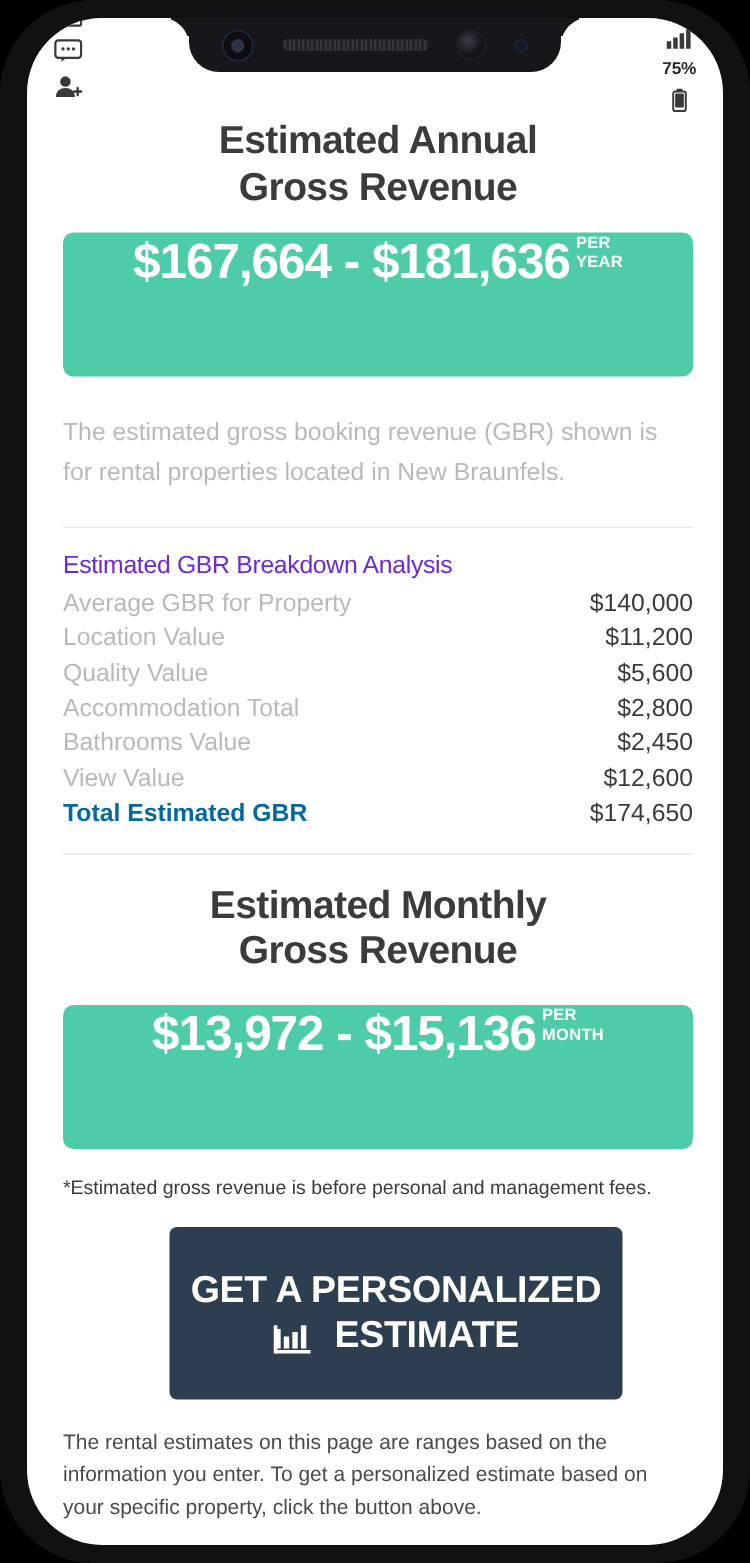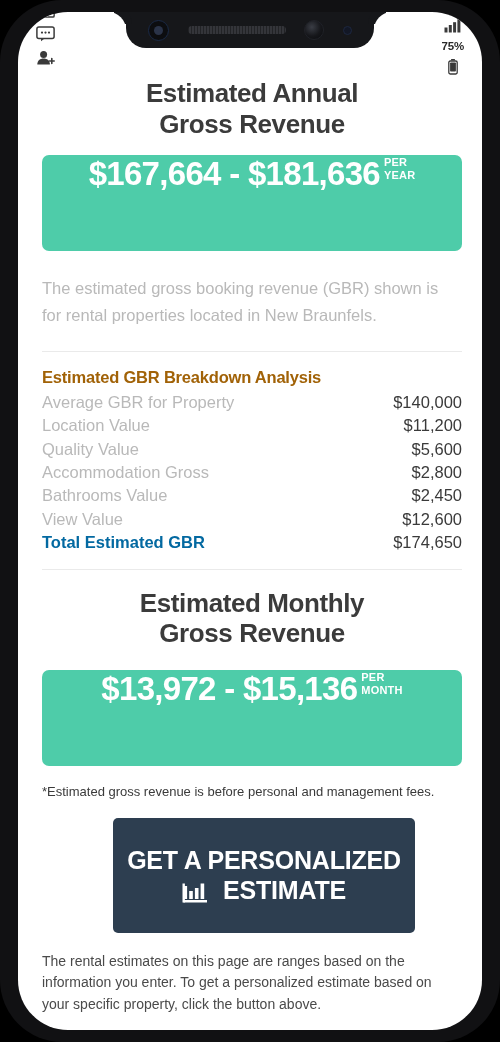--- a/index.html
+++ b/index.html
@@ -123,22 +123,22 @@
     margin-top:24px;
     font-size:16.5px;
     color:#b9b9b9;
     line-height:1.62;
   }
   .divider {
     height:1px; background:#eaeaea;
     margin:22px 0 0 0;
   }
   .breakdown-title {
-    font-size:16.5px; font-weight:700;
-    color:#a16207;
+    font-size:16.5px; font-weight:400;
+    color:#6d28d9;
     margin:16px 0 4px 0;
     letter-spacing:-0.2px;
   }
   .brk-row {
     display:flex; justify-content:space-between; align-items:baseline;
     font-size:16.5px;
     line-height:1.42;
   }
   .brk-label { color:#b9b9b9; }
   .brk-value { color:#3a3a3a; }
@@ -257,21 +257,21 @@
         </div>
         <div class="brk-row">
           <span class="brk-label">Location Value</span>
           <span class="brk-value">$11,200</span>
         </div>
         <div class="brk-row">
           <span class="brk-label">Quality Value</span>
           <span class="brk-value">$5,600</span>
         </div>
         <div class="brk-row">
-          <span class="brk-label">Accommodation Gross</span>
+          <span class="brk-label">Accommodation Total</span>
           <span class="brk-value">$2,800</span>
         </div>
         <div class="brk-row">
           <span class="brk-label">Bathrooms Value</span>
           <span class="brk-value">$2,450</span>
         </div>
         <div class="brk-row">
           <span class="brk-label">View Value</span>
           <span class="brk-value">$12,600</span>
         </div>

